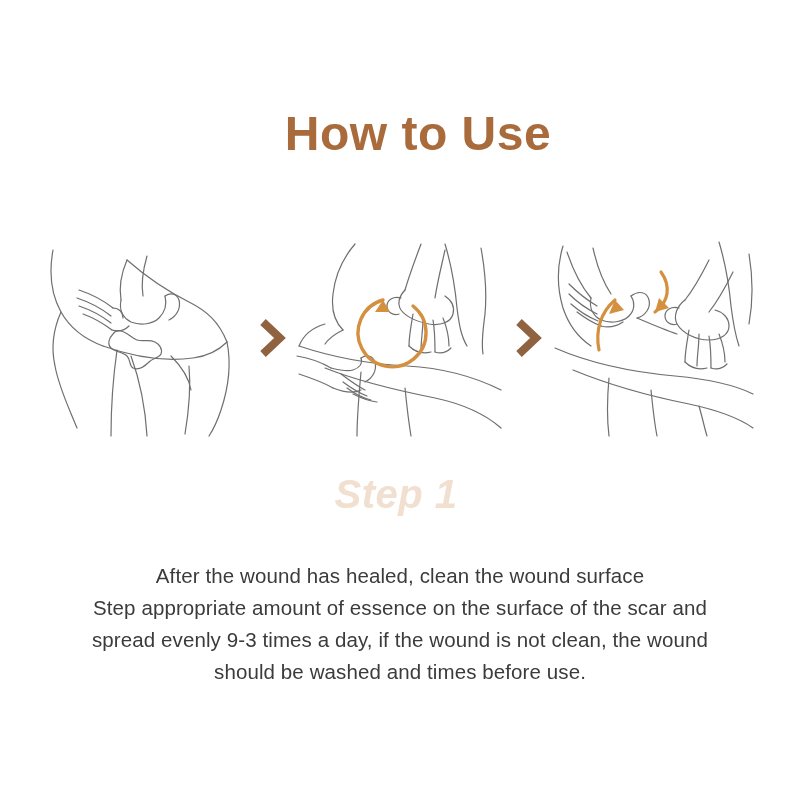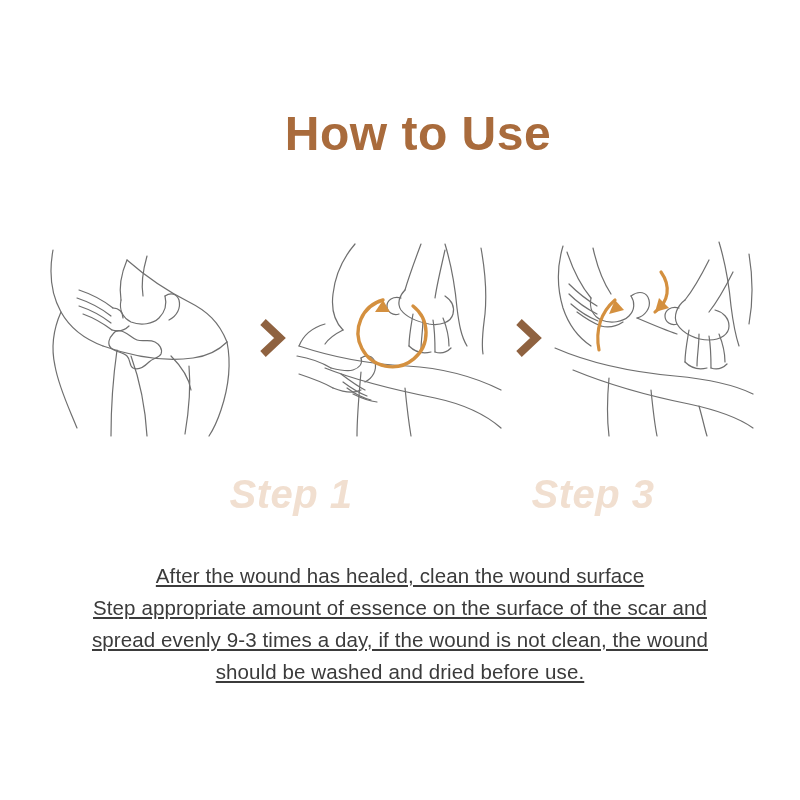--- a/index.html
+++ b/index.html
@@ -100,21 +100,20 @@
     top: 560px;
     left: 40px;
     width: 720px;
     text-align: center;
     font-family: "Liberation Sans", sans-serif;
     font-size: 20.5px;
     font-weight: 400;
     color: #3b3b3b;
     line-height: 32px;
     letter-spacing: 0.1px;
-    text-decoration: underline;
   }
   .body-text .line { display: block; white-space: nowrap; }
 </style>
 </head>
 <body>
 
 <div id="page">
 
   <div class="title">How to Use</div>
 
@@ -293,23 +292,22 @@
         <path d="M104 74 L118 70 L108 60 Z" fill="#d4903f"></path>
       </svg>
     </div>
 
   </div>
 
   <div class="captions-row">
     <div class="caption">Step 1</div>
     <div class="caption-gap"></div>
     <div class="caption-gap"></div>
-    <div class="caption">Step 3</div>
   </div>
 
   <div class="body-text">
     <span class="line">After the wound has healed, clean the wound surface</span>
     <span class="line">Step appropriate amount of essence on the surface of the scar and</span>
     <span class="line">spread evenly 9-3 times a day, if the wound is not clean, the wound</span>
-    <span class="line">should be washed and dried before use.</span>
+    <span class="line">should be washed and times before use.</span>
   </div>
 
 </div>
 
 </body></html>

